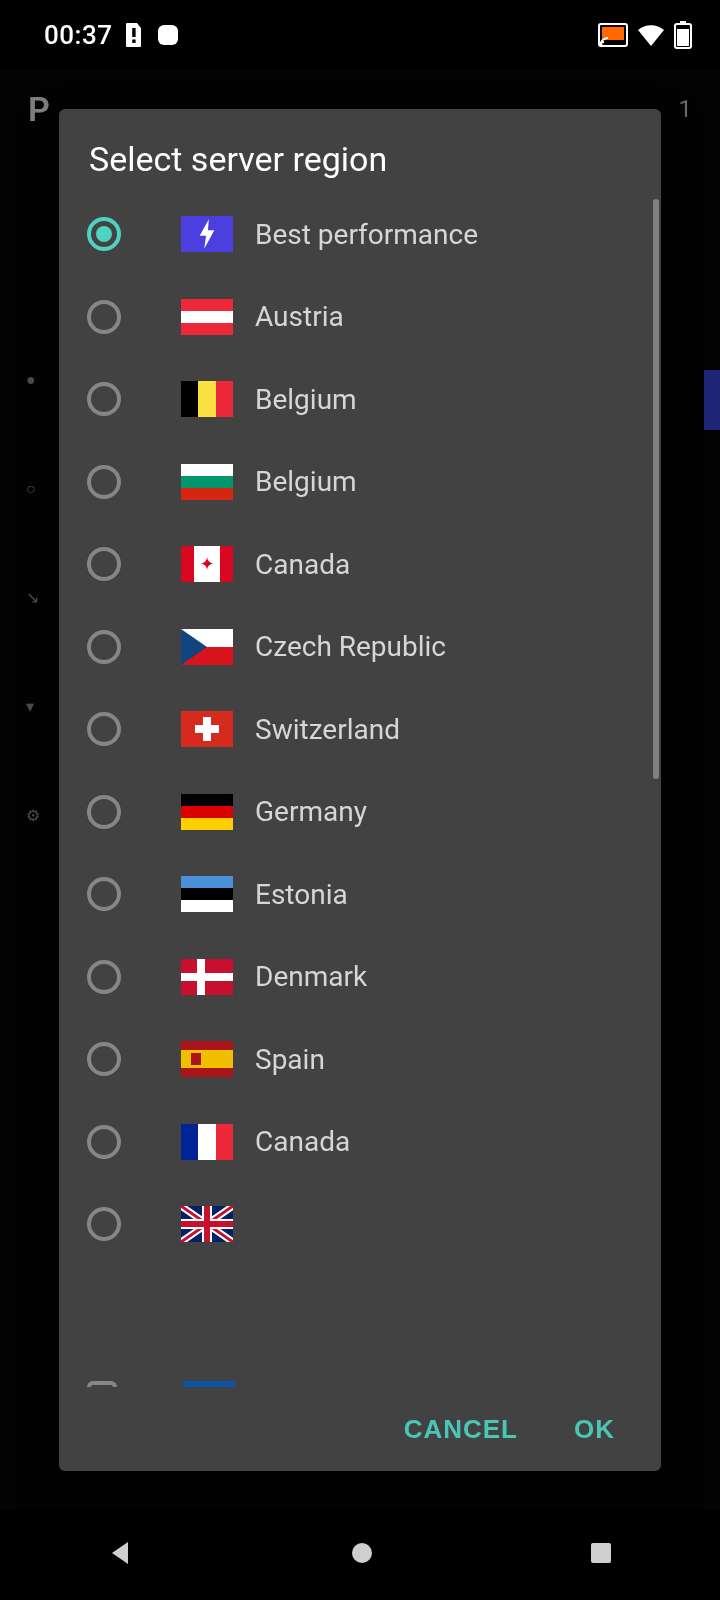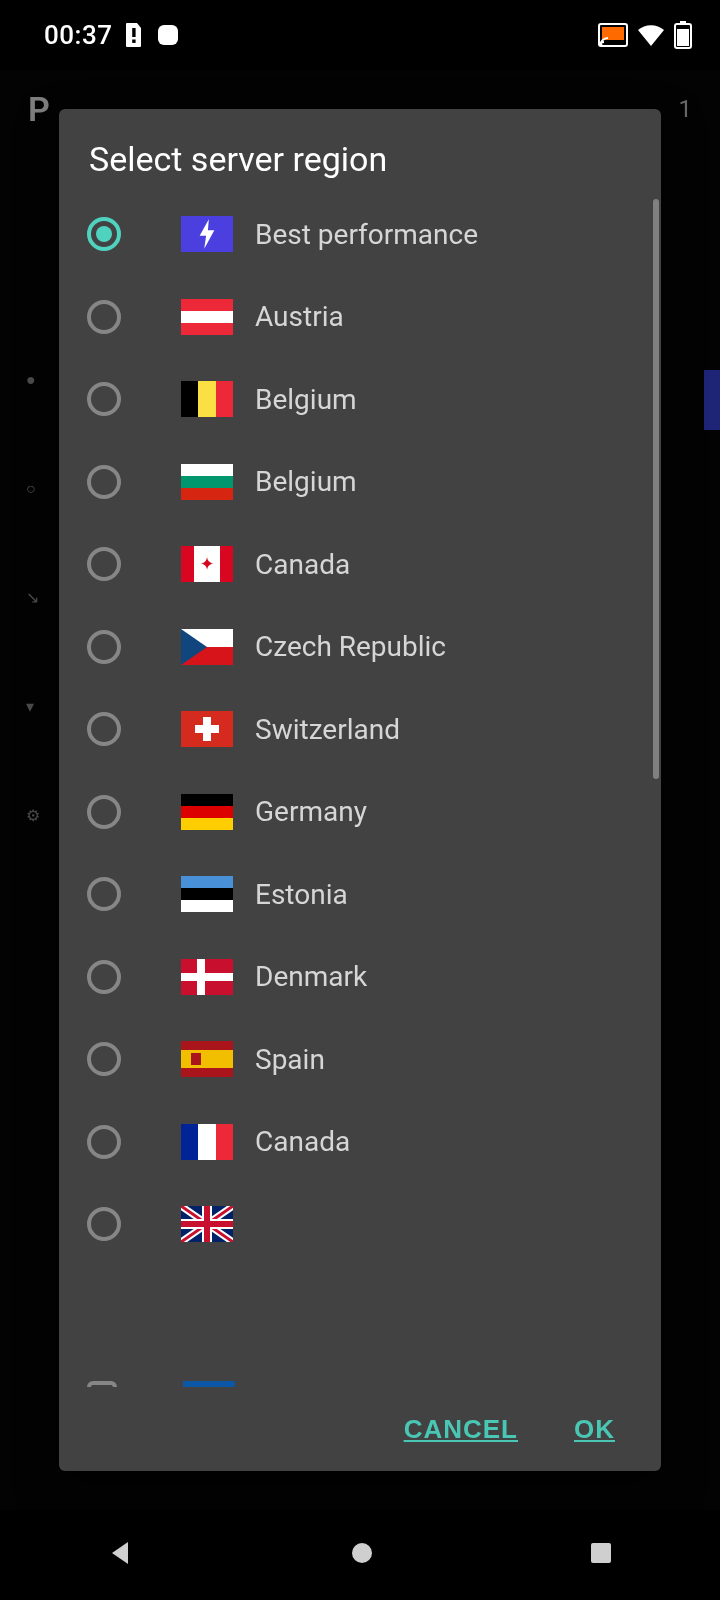--- a/index.html
+++ b/index.html
@@ -26,21 +26,21 @@
   .list-wrap { flex: 1 1 auto; position: relative; overflow: hidden; padding-left: 24px; padding-right: 10px; }
   .list { display: flex; flex-direction: column; }
   .row { display: flex; align-items: center; height: 82.5px; gap: 22px; padding-left: 2px; cursor: pointer; }
   .radio { width: 34px; height: 34px; border-radius: 50%; border: 4px solid #868686; display: flex; align-items: center; justify-content: center; flex: 0 0 34px; margin-left: 2px; }
   .radio.checked { border-color: #4fd3bf; }
   .radio.checked::after { content: ""; width: 16px; height: 16px; border-radius: 50%; background: #4fd3bf; }
   .flag-box { width: 52px; height: 36px; margin-left: 38px; flex: 0 0 52px; position: relative; overflow: hidden; }
   .label { font-size: 28px; color: #d6d6d6; }
   .scroll-ind { position: absolute; top: 6px; right: 2px; width: 6px; height: 580px; background: #808080; border-radius: 3px; }
   .actions { height: 84px; display: flex; align-items: center; justify-content: flex-end; gap: 56px; padding: 0 40px 0 0; }
-  .btn { color: #49c7b4; font-size: 26px; font-weight: 700; letter-spacing: 1px; background: none; border: none; cursor: pointer; text-decoration: underline; }
+  .btn { color: #49c7b4; font-size: 26px; font-weight: 700; letter-spacing: 1px; background: none; border: none; cursor: pointer; }
   .btn-ok { padding-right: 6px; }
 
   
   .flag-lightning { background: #4b3fe0; display: flex; align-items: center; justify-content: center; }
   .flag-lightning svg { width: 22px; height: 30px; }
 
   .flag-austria { display: flex; flex-direction: column; }
   .flag-austria .s1,.flag-austria .s3{flex:1;background:#ed2939;} .flag-austria .s2{flex:1;background:#fff;}
 
   .flag-belgium{display:flex;} .flag-belgium .s1{flex:1;background:#000;} .flag-belgium .s2{flex:1;background:#fae042;} .flag-belgium .s3{flex:1;background:#ed2939;}

